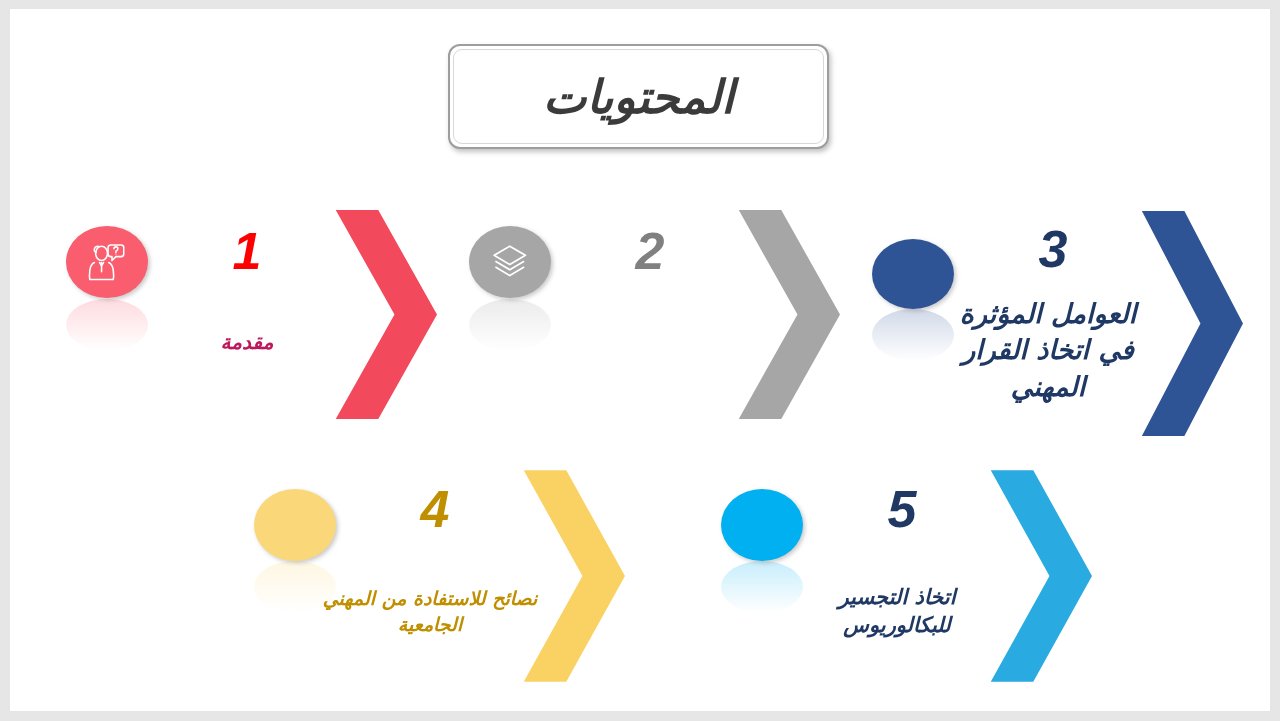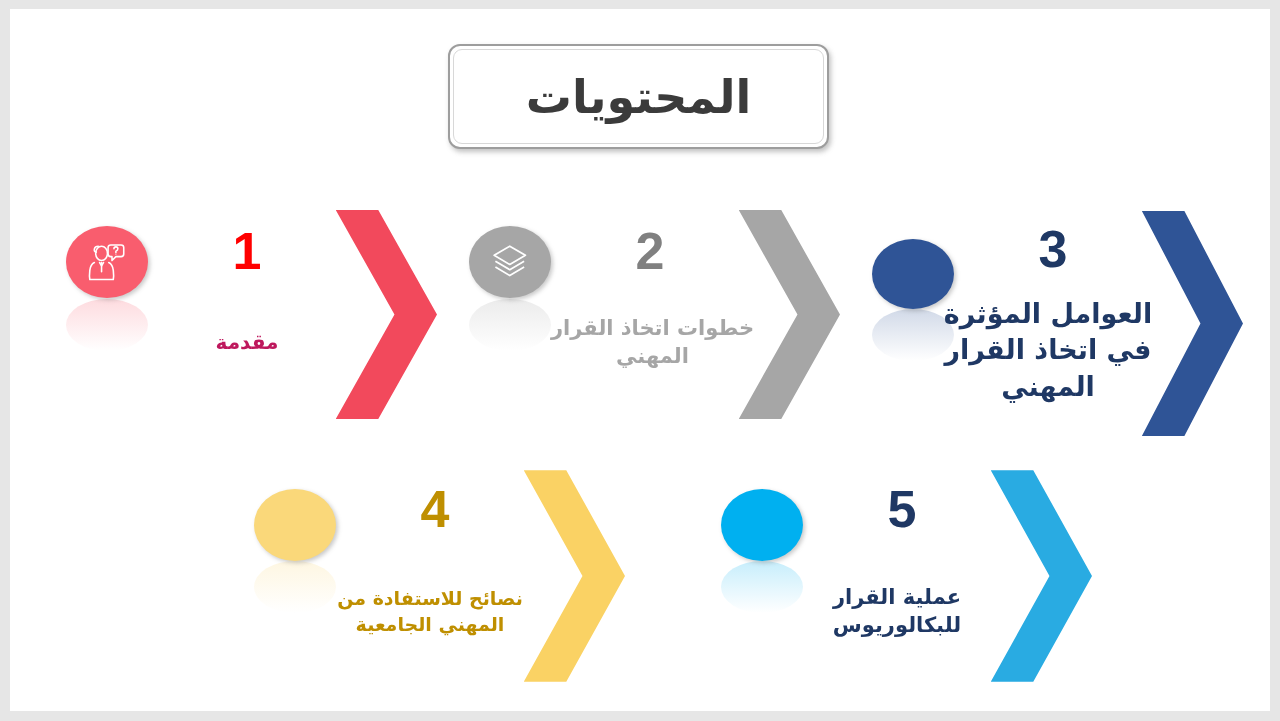--- a/index.html
+++ b/index.html
@@ -24,20 +24,21 @@
     background: #e6e6e6;
     box-sizing: border-box;
   }
   .slide-canvas {
     position: absolute;
     left: 10px;  top: 9px;
     width: 1260px;
     height: 702px;
     background: #ffffff;
     overflow: hidden;
+    font-style: italic;
   }
 
   
   .title-box {
     position: absolute;
     left: 438px;
     top: 35px;
     width: 381px;
     height: 105px;
     border: 2px solid #9d9d9d;
@@ -163,21 +164,20 @@
       <div class="hex-arrow" style="left: 73%; width: 27%; background: rgb(166, 166, 166);"></div>
       <div class="hex-circle-reflection" style="left: 4px; top: 98px; width: 82px; height: 52px; background: linear-gradient(rgb(166, 166, 166), rgba(255, 255, 255, 0));"></div>
       <div class="hex-circle" style="left: 4px; top: 25px; width: 82px; height: 72px; background: rgb(166, 166, 166);">
         <svg class="icon-svg" viewBox="0 0 64 64" fill="none" stroke="#ffffff" stroke-width="2.6" stroke-linejoin="round">
           <path d="M32 8 L56 22 L32 36 L8 22 Z"></path>
           <path d="M10 31 L32 44 L54 31"></path>
           <path d="M10 40 L32 53 L54 40"></path>
         </svg>
       </div>
       <div class="hex-num" style="left:125px; top:24px; width:120px; color:#808080;">2</div>
-      <div class="hex-label" style="left:85px; top:113px; width:205px; color:#A6A6A6; font-size:21px;">خطوات اتخاذ القرار المهني</div>
     </div>
 
     <div class="hex-item" id="item-3">
       <div class="hex-body" style="background: rgb(255, 255, 255);"></div>
       <div class="hex-arrow" style="left: 73%; width: 27%; background: rgb(47, 84, 150);"></div>
       <div class="hex-circle-reflection" style="left: 4px; top: 108px; width: 82px; height: 52px; background: linear-gradient(rgb(47, 84, 150), rgba(255, 255, 255, 0));"></div>
       <div class="hex-circle" style="left: 4px; top: 38px; width: 82px; height: 70px; background: rgb(47, 84, 150);"></div>
       <div class="hex-num" style="left:125px; top:22px; width:120px; color:#1F3864;">3</div>
       <div class="hex-label" style="left:72px; top:95px; width:216px; color:#1F3864; font-size:27px;">العوامل المؤثرة في اتخاذ القرار المهني</div>
     </div>
@@ -190,17 +190,17 @@
       <div class="hex-num" style="left:125px; top:22px; width:120px; color:#BF8F00;">4</div>
       <div class="hex-label" style="left:65px; top:125px; width:230px; color:#BF8F00; font-size:19px;">نصائح للاستفادة من المهني الجامعية</div>
     </div>
 
     <div class="hex-item" id="item-5">
       <div class="hex-body" style="background: rgb(255, 255, 255);"></div>
       <div class="hex-arrow" style="left: 73%; width: 27%; background: rgb(41, 171, 226);"></div>
       <div class="hex-circle-reflection" style="left: 4px; top: 100px; width: 82px; height: 52px; background: linear-gradient(rgb(0, 176, 240), rgba(255, 255, 255, 0));"></div>
       <div class="hex-circle" style="left: 4px; top: 28px; width: 82px; height: 72px; background: rgb(0, 176, 240);"></div>
       <div class="hex-num" style="left:125px; top:22px; width:120px; color:#1F3864;">5</div>
-      <div class="hex-label" style="left:75px; top:122px; width:210px; color:#1F3864; font-size:21px;">عملية القرار للبكالوريوس</div>
+      <div class="hex-label" style="left:75px; top:122px; width:210px; color:#1F3864; font-size:21px;">اتخاذ التجسير للبكالوريوس</div>
     </div>
 
   </div>
 </div>
 
 </body></html>

